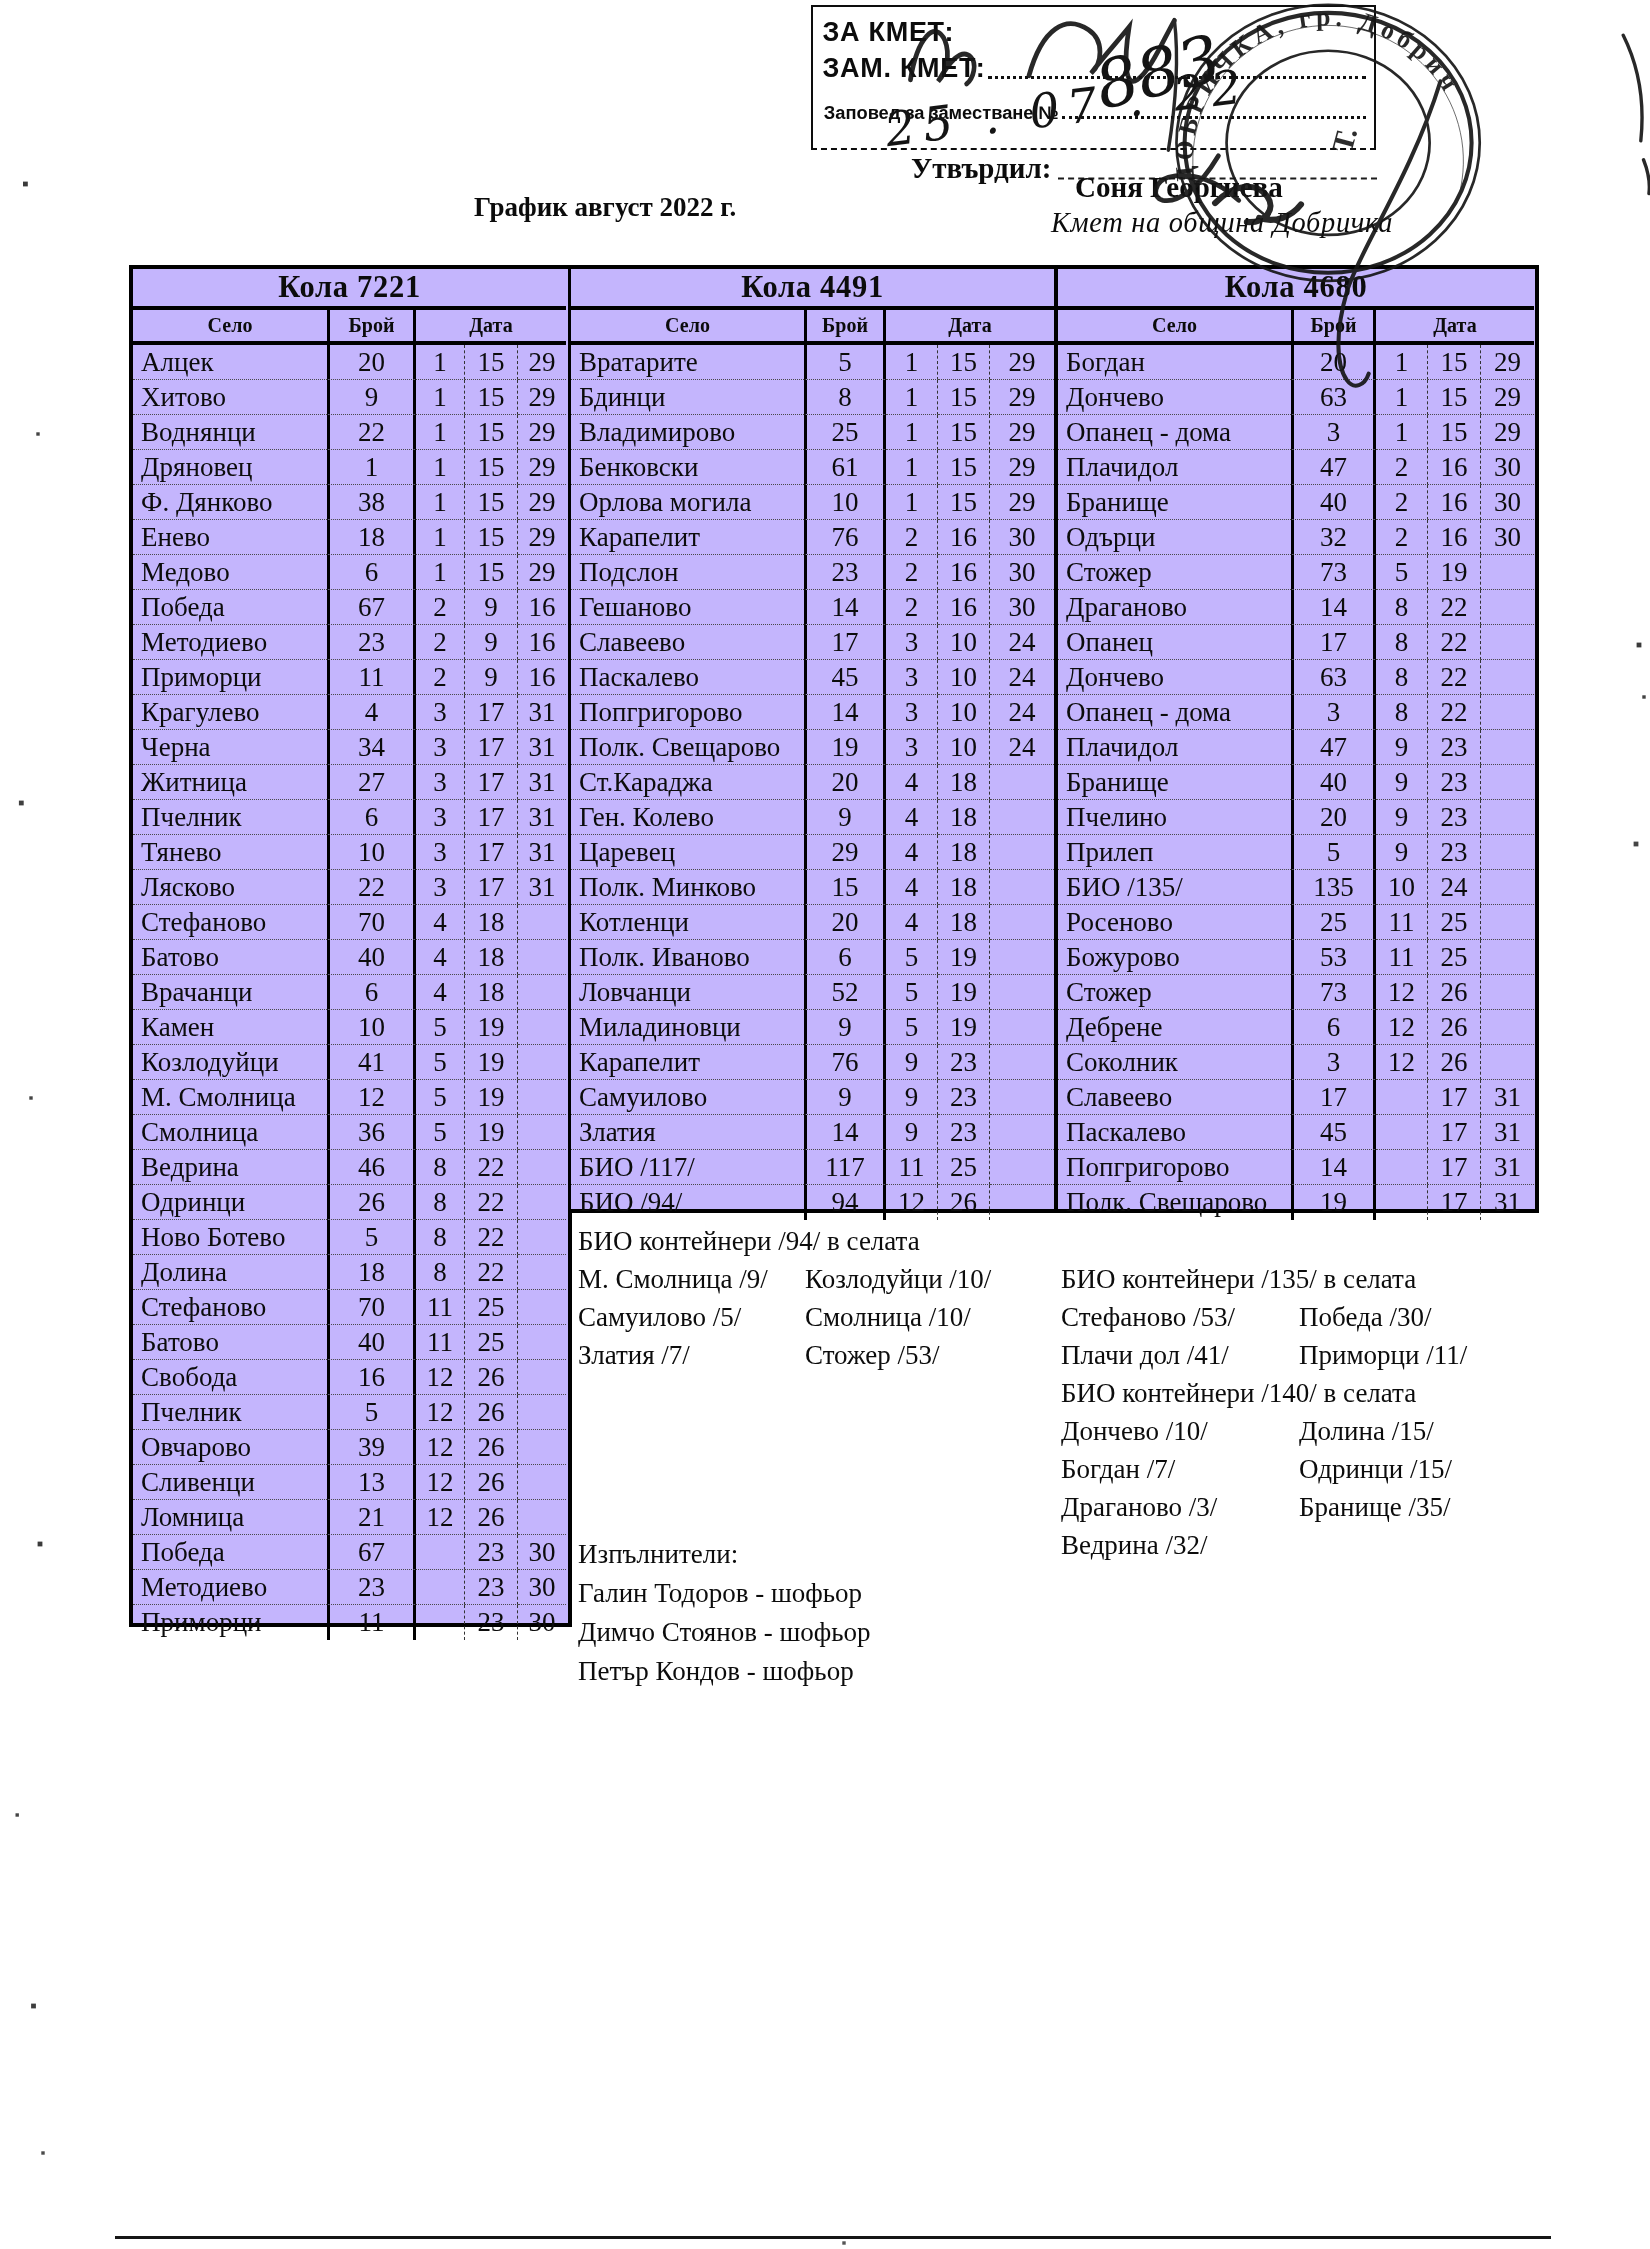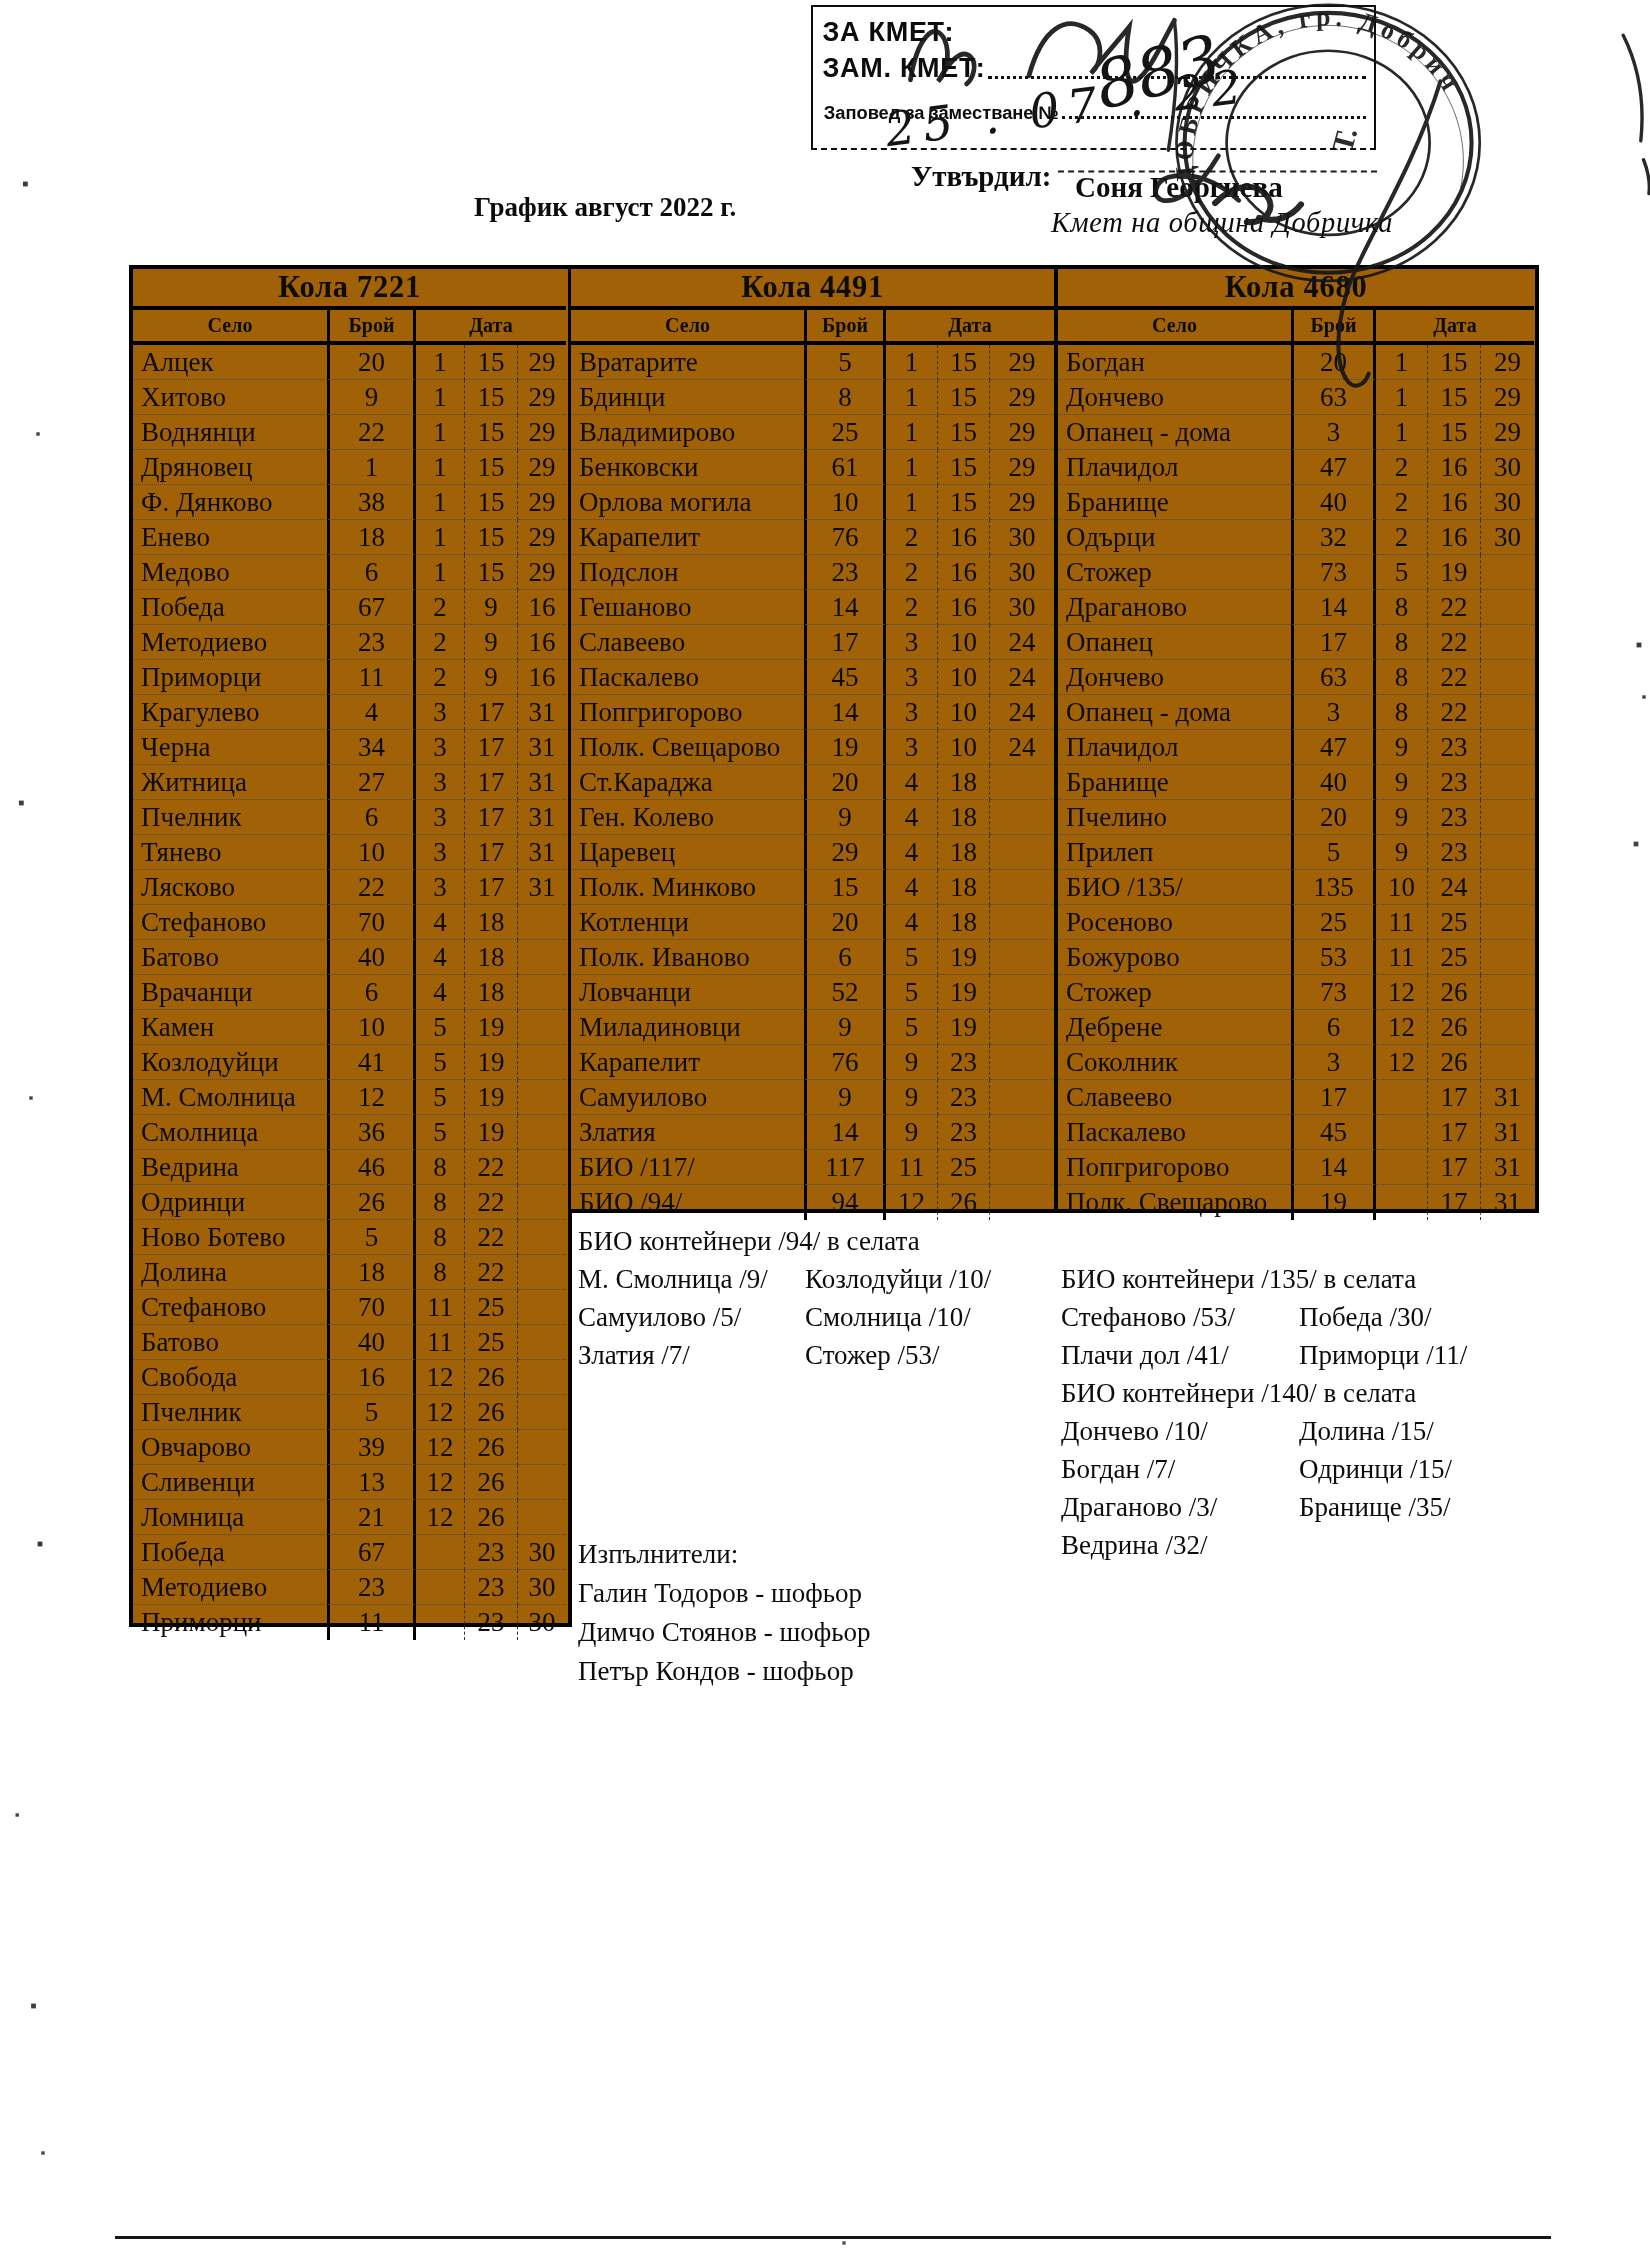--- a/index.html
+++ b/index.html
@@ -12,30 +12,30 @@
              border:2.7px solid #0d0d0d;border-bottom:2.7px dashed #0d0d0d}
   .sb1{position:absolute;left:9.5px;top:9.5px;font:700 27px "Liberation Sans",sans-serif;letter-spacing:0.7px}
   .sb2{position:absolute;left:9.5px;top:46px;right:5.4px;display:flex;align-items:flex-end;
        font:700 27px "Liberation Sans",sans-serif;letter-spacing:0.7px}
   .sb3{position:absolute;left:10.8px;top:95px;right:5.4px;display:flex;align-items:flex-end;
        font:700 18.3px "Liberation Sans",sans-serif}
   .leader{flex:1;height:0;border-bottom:3.4px dotted #101010;margin:0 2.7px 5.4px 2.7px}
   .hw{position:absolute;font-family:"DejaVu Serif",serif;font-style:italic;color:#141414}
   .hw-num{left:1095px;top:34px;font-size:66px;transform:rotate(-14deg)}
   .hw-date{left:884px;top:80px;font-size:47px;letter-spacing:8.1px;transform:rotate(-7deg)}
-  .approve-row{position:absolute;left:911px;top:160px;width:466px;display:flex;align-items:center}
+  .approve-row{position:absolute;left:911px;top:152px;width:466px;display:flex;align-items:flex-end}
   .approve-label{font-weight:700;font-size:29px}
   .leader-dash{flex:1;height:0;border-bottom:2.7px dashed #1c1c1c;margin-left:6.8px;transform:translateY(-5.4px)}
   .approver-name{position:absolute;left:1075px;top:171px;font-weight:700;font-size:29px}
   .approver-title{position:absolute;left:1051px;top:207px;font-style:italic;font-size:28.4px;letter-spacing:0.7px}
 
   .doc-title{position:absolute;left:474px;top:192px;font-weight:700;font-size:27px}
 
   
-  .tbl{position:absolute;display:grid;background:#a16207;border:4.1px solid #000;
+  .tbl{position:absolute;display:grid;background:#c4b5fd;border:4.1px solid #000;
        grid-template-rows:41px 35px;grid-auto-rows:35px}
   .t1{left:129px;top:265px;width:443px;height:1362px;grid-template-columns:194px 89px 49px 53px 48px}
   .t2{left:571px;top:265px;width:487px;height:948px;border-left:none;grid-template-columns:233px 82px 52px 52px 64px}
   .t3{left:1058px;top:265px;width:481px;height:948px;border-left:none;grid-template-columns:233px 85px 52px 53px 53px}
   .hk{grid-column:1/-1;display:flex;align-items:center;justify-content:center;
       font-weight:700;font-size:30.5px;border-bottom:4.1px solid #000;letter-spacing:0.7px}
   .th{display:flex;align-items:center;justify-content:center;font-weight:700;font-size:20px;
       border-bottom:4.1px solid #000}
   .hs{grid-column:1}
   .hb{grid-column:2;border-left:3.4px solid #000;border-right:3.4px solid #000}

